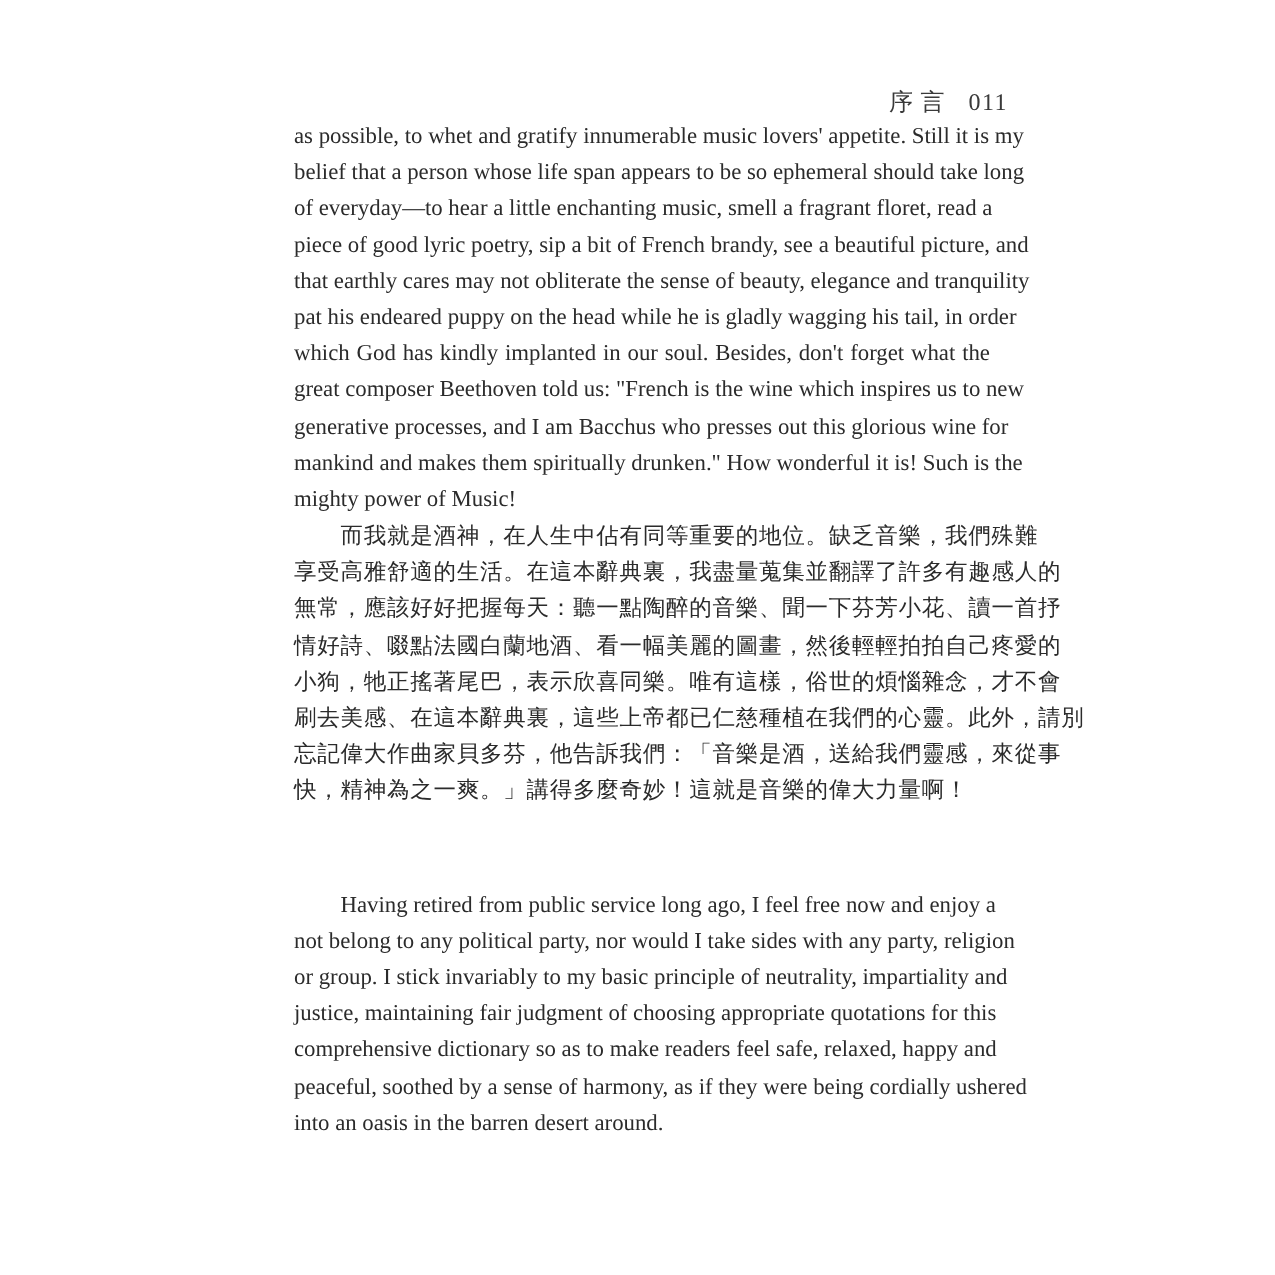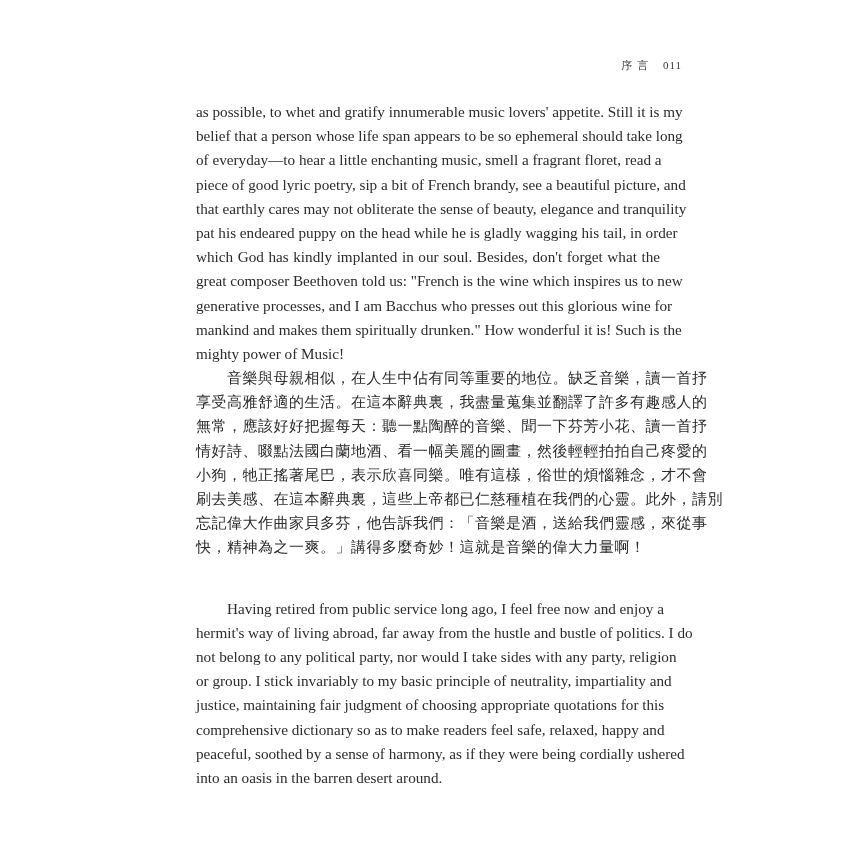--- a/index.html
+++ b/index.html
@@ -7,50 +7,50 @@
       width: 850px; height: 850px;
       background: #ffffff;
       position: relative;
       overflow: hidden;
       font-family: "Liberation Serif", "DejaVu Serif", serif;
       color: #2a2a2a;
     }
     .header {
       position: absolute;
       top: 58px;
-      right: 168px;
-      font-size: 11px;
+      right: 178px;
+      font-size: 16px;
       color: #3a3a3a;
       letter-spacing: 1px;
     }
     .header .chapter { letter-spacing: 5px; margin-right: 6px; }
     .page {
       position: absolute;
       left: 196px;
-      top: 100px;
+      top: 79px;
       width: 464px;
     }
     .line {
       height: 24.2px;
       line-height: 24.2px;
       font-size: 15.2px;
       white-space: nowrap;
       text-align: justify;
       text-align-last: justify;
       color: #2b2b2b;
     }
     .line.last { text-align-last: left; }
     .line.indent { padding-left: 31px; }
     .zh .line {
       font-family: "DejaVu Serif", serif;
       font-size: 15px;
       letter-spacing: 0.5px;
     }
     .gap { height: 37px; }
-    .para3 { margin-top: 0; }
+    .para3 { margin-top: 16px; }
   </style>
 </head>
 <body>
 
 <div class="header">
   <span class="chapter">序言</span>
   <span class="pageno">011</span>
 </div>
 
 <div class="page">
@@ -63,35 +63,34 @@
     <div class="line">that earthly cares may not obliterate the sense of beauty, elegance and tranquility</div>
     <div class="line">pat his endeared puppy on the head while he is gladly wagging his tail, in order</div>
     <div class="line">which God has kindly implanted in our soul. Besides, don't forget what the</div>
     <div class="line">great composer Beethoven told us: "French is the wine which inspires us to new</div>
     <div class="line">generative processes, and I am Bacchus who presses out this glorious wine for</div>
     <div class="line">mankind and makes them spiritually drunken." How wonderful it is! Such is the</div>
     <div class="line last">mighty power of Music!</div>
   </div>
 
   <div class="para zh">
-    <div class="line indent">音樂與母親相似，在人生中佔有同等重要的地位。缺乏音樂，讀一首抒</div>
+    <div class="line indent">而我就是酒神，在人生中佔有同等重要的地位。缺乏音樂，我們殊難</div>
     <div class="line">享受高雅舒適的生活。在這本辭典裏，我盡量蒐集並翻譯了許多有趣感人的</div>
     <div class="line">無常，應該好好把握每天：聽一點陶醉的音樂、聞一下芬芳小花、讀一首抒</div>
     <div class="line">情好詩、啜點法國白蘭地酒、看一幅美麗的圖畫，然後輕輕拍拍自己疼愛的</div>
     <div class="line">小狗，牠正搖著尾巴，表示欣喜同樂。唯有這樣，俗世的煩惱雜念，才不會</div>
     <div class="line">刷去美感、在這本辭典裏，這些上帝都已仁慈種植在我們的心靈。此外，請別</div>
     <div class="line">忘記偉大作曲家貝多芬，他告訴我們：「音樂是酒，送給我們靈感，來從事</div>
     <div class="line last">快，精神為之一爽。」講得多麼奇妙！這就是音樂的偉大力量啊！</div>
   </div>
 
   <div class="gap"></div>
 
   <div class="para para3">
     <div class="line indent">Having retired from public service long ago, I feel free now and enjoy a</div>
-    <div class="line">hermit's way of living abroad, far away from the hustle and bustle of politics. I do</div>
     <div class="line">not belong to any political party, nor would I take sides with any party, religion</div>
     <div class="line">or group. I stick invariably to my basic principle of neutrality, impartiality and</div>
     <div class="line">justice, maintaining fair judgment of choosing appropriate quotations for this</div>
     <div class="line">comprehensive dictionary so as to make readers feel safe, relaxed, happy and</div>
     <div class="line">peaceful, soothed by a sense of harmony, as if they were being cordially ushered</div>
     <div class="line last">into an oasis in the barren desert around.</div>
   </div>
 
 </div>
 

